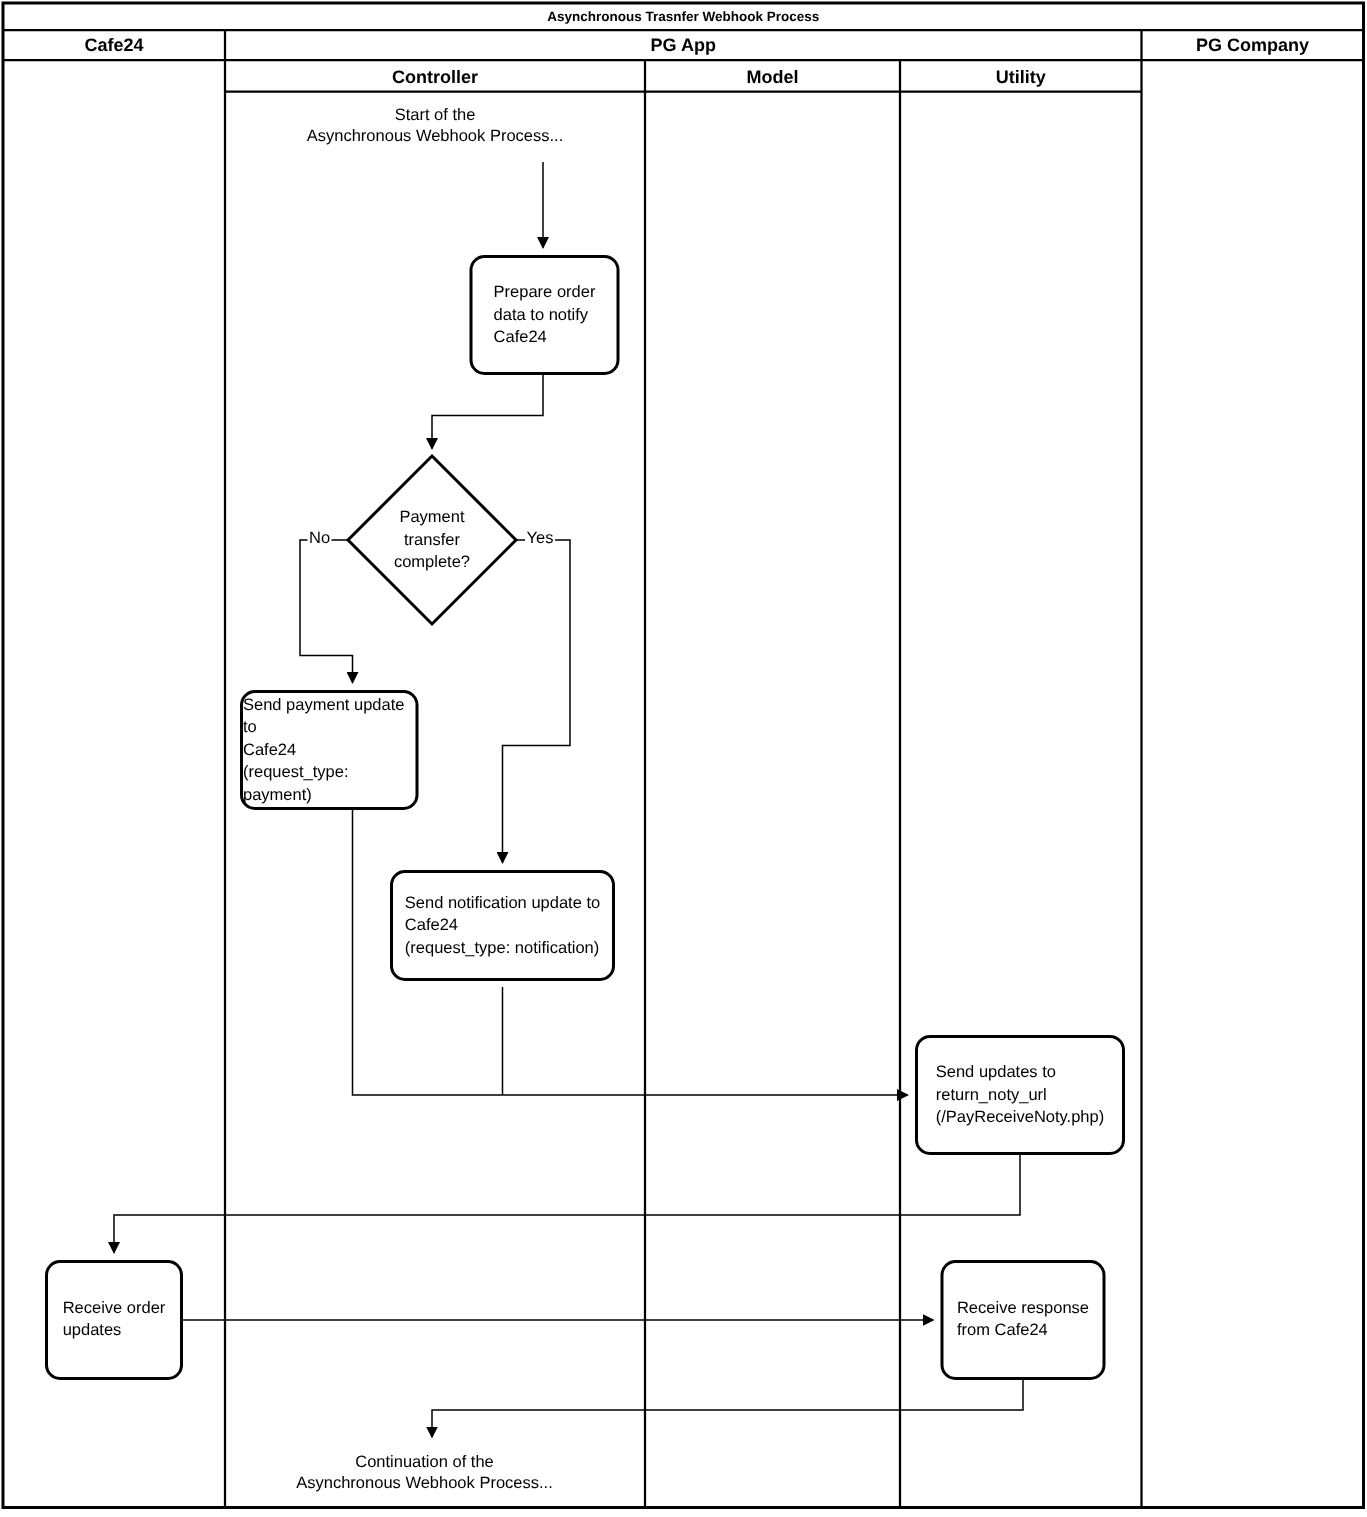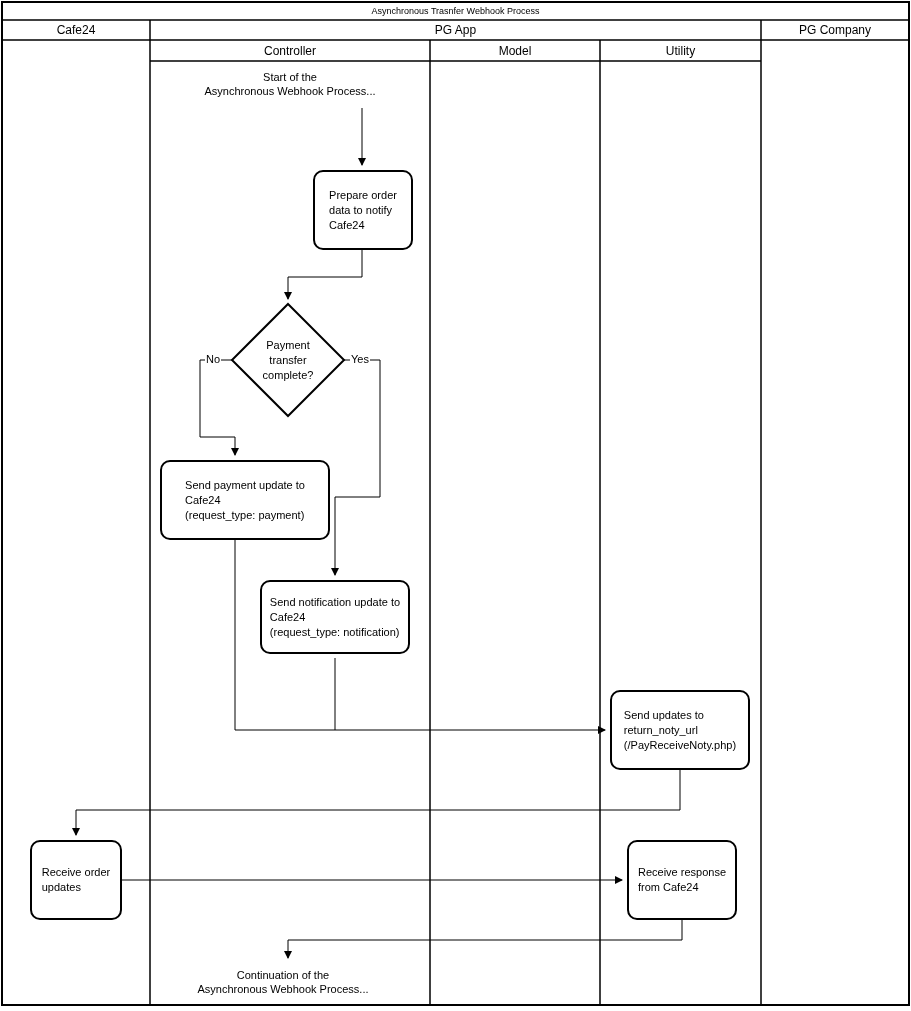--- a/index.html
+++ b/index.html
@@ -10,21 +10,21 @@
     height: 1011px;
     background: #ffffff;
     overflow: hidden;
   }
   #wires { position: absolute; left: 0; top: 0; }
   .hcell {
     position: absolute;
     display: flex;
     align-items: center;
     justify-content: center;
-    font-weight: normal;
+    font-weight: bold;
     font-size: 12px;
     white-space: nowrap;
   }
   .hcell.title { font-size: 9px; }
   .node {
     position: absolute;
     box-sizing: border-box;
     background: #ffffff;
     border: 2px solid #000000;
     border-radius: 10px;
@@ -115,21 +115,21 @@
 Asynchronous Webhook Process...</div>
   <div class="ann" style="left:133px; top:968px; width:300px;">Continuation of the
 Asynchronous Webhook Process...</div>
 
   <div class="node" style="left:313px; top:170px; width:100px; height:80px;">Prepare order
 data to notify
 Cafe24</div>
   <div class="diamond-label" style="left:238px; top:335px; width:100px; height:50px;">Payment
 transfer
 complete?</div>
-  <div class="node" style="left:160px; top:460px; width:170px; height:80px;">Send payment update to
+  <div class="node" style="left:160px; top:460px; width:119px; height:80px;">Send payment update to
 Cafe24
 (request_type: payment)</div>
   <div class="node" style="left:260px; top:580px; width:150px; height:74px;">Send notification update to
 Cafe24
 (request_type: notification)</div>
   <div class="node" style="left:30px; top:840px; width:92px; height:80px;">Receive order
 updates</div>
   <div class="node" style="left:610px; top:690px; width:140px; height:80px;">Send updates to
 return_noty_url
 (/PayReceiveNoty.php)</div>

